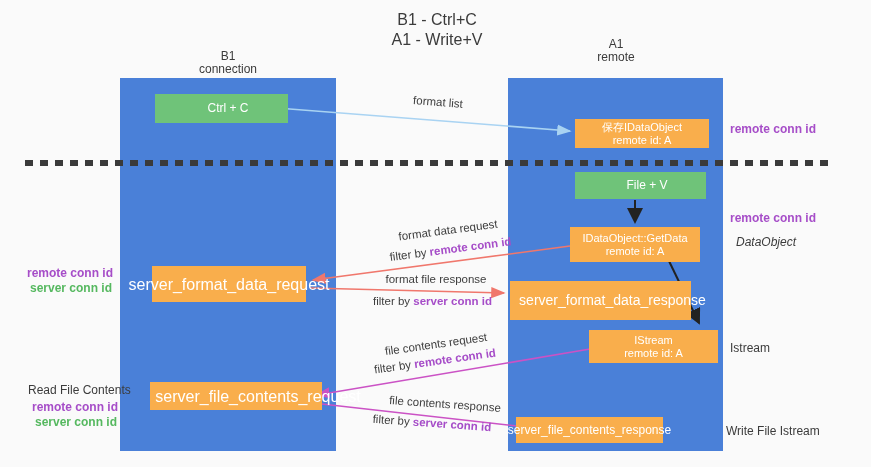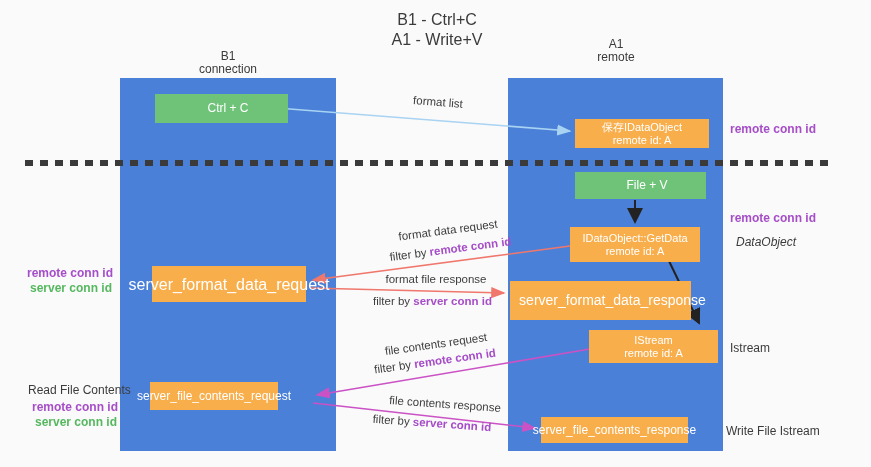--- a/index.html
+++ b/index.html
@@ -104,25 +104,25 @@
 
   <div class="abs node orange" style="left:510px;top:281px;width:157px;height:39px;font-size:14px;padding-left:24px;">
     <div>server_format_data_response</div>
   </div>
 
   <div class="abs node orange" style="left:589px;top:330px;width:129px;height:33px;">
     <div>IStream</div>
     <div>remote id: A</div>
   </div>
 
-  <div class="abs node orange" style="left:150px;top:382px;width:128px;height:28px;font-size:12px;">
+  <div class="abs node orange" style="left:150px;top:382px;width:128px;height:28px;font-size:16px;padding-left:44px;">
     <div>server_file_contents_request</div>
   </div>
 
-  <div class="abs node orange" style="left:541px;top:417px;width:147px;height:26px;font-size:12px;">
+  <div class="abs node orange" style="left:516px;top:417px;width:147px;height:26px;font-size:12px;">
     <div>server_file_contents_response</div>
   </div>
 
   <div class="abs edge-label" style="left:348px;top:96px;width:180px;transform:rotate(4.5deg);">
     <span>format list</span>
   </div>
 
   <div class="abs edge-label" style="left:358px;top:224px;width:180px;transform:rotate(-7.5deg);">
     <span>format data request</span>
   </div>

